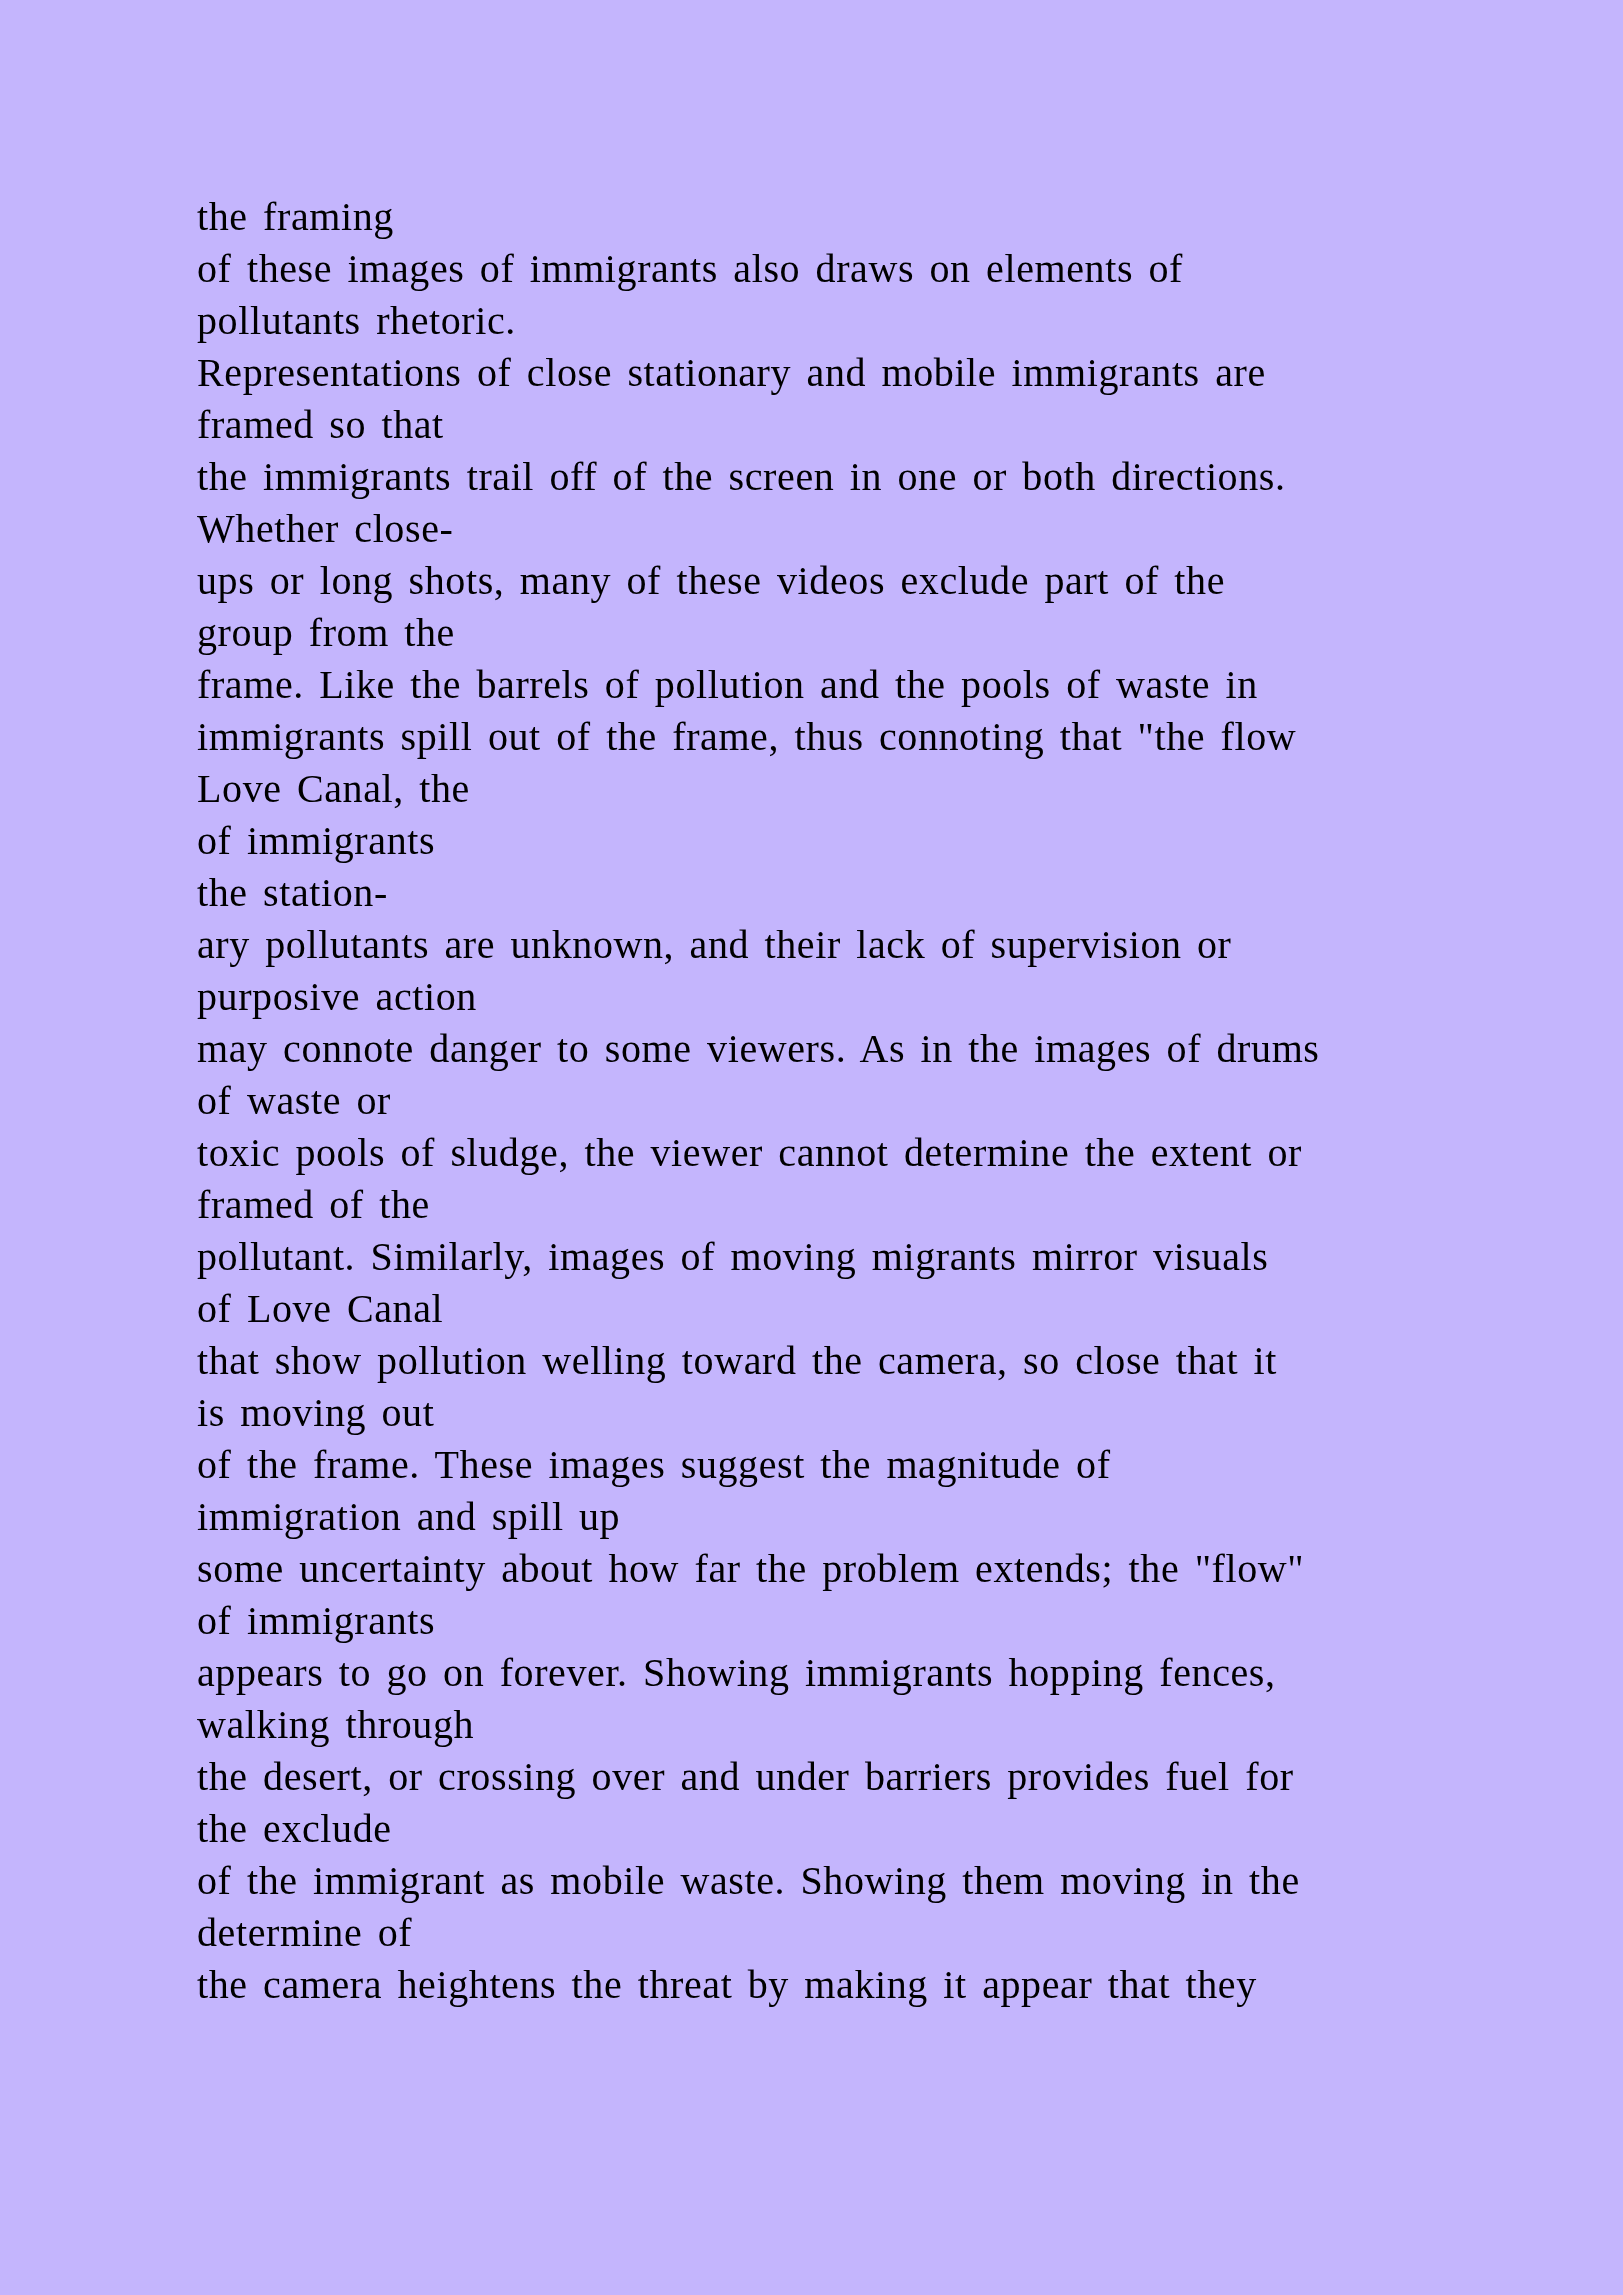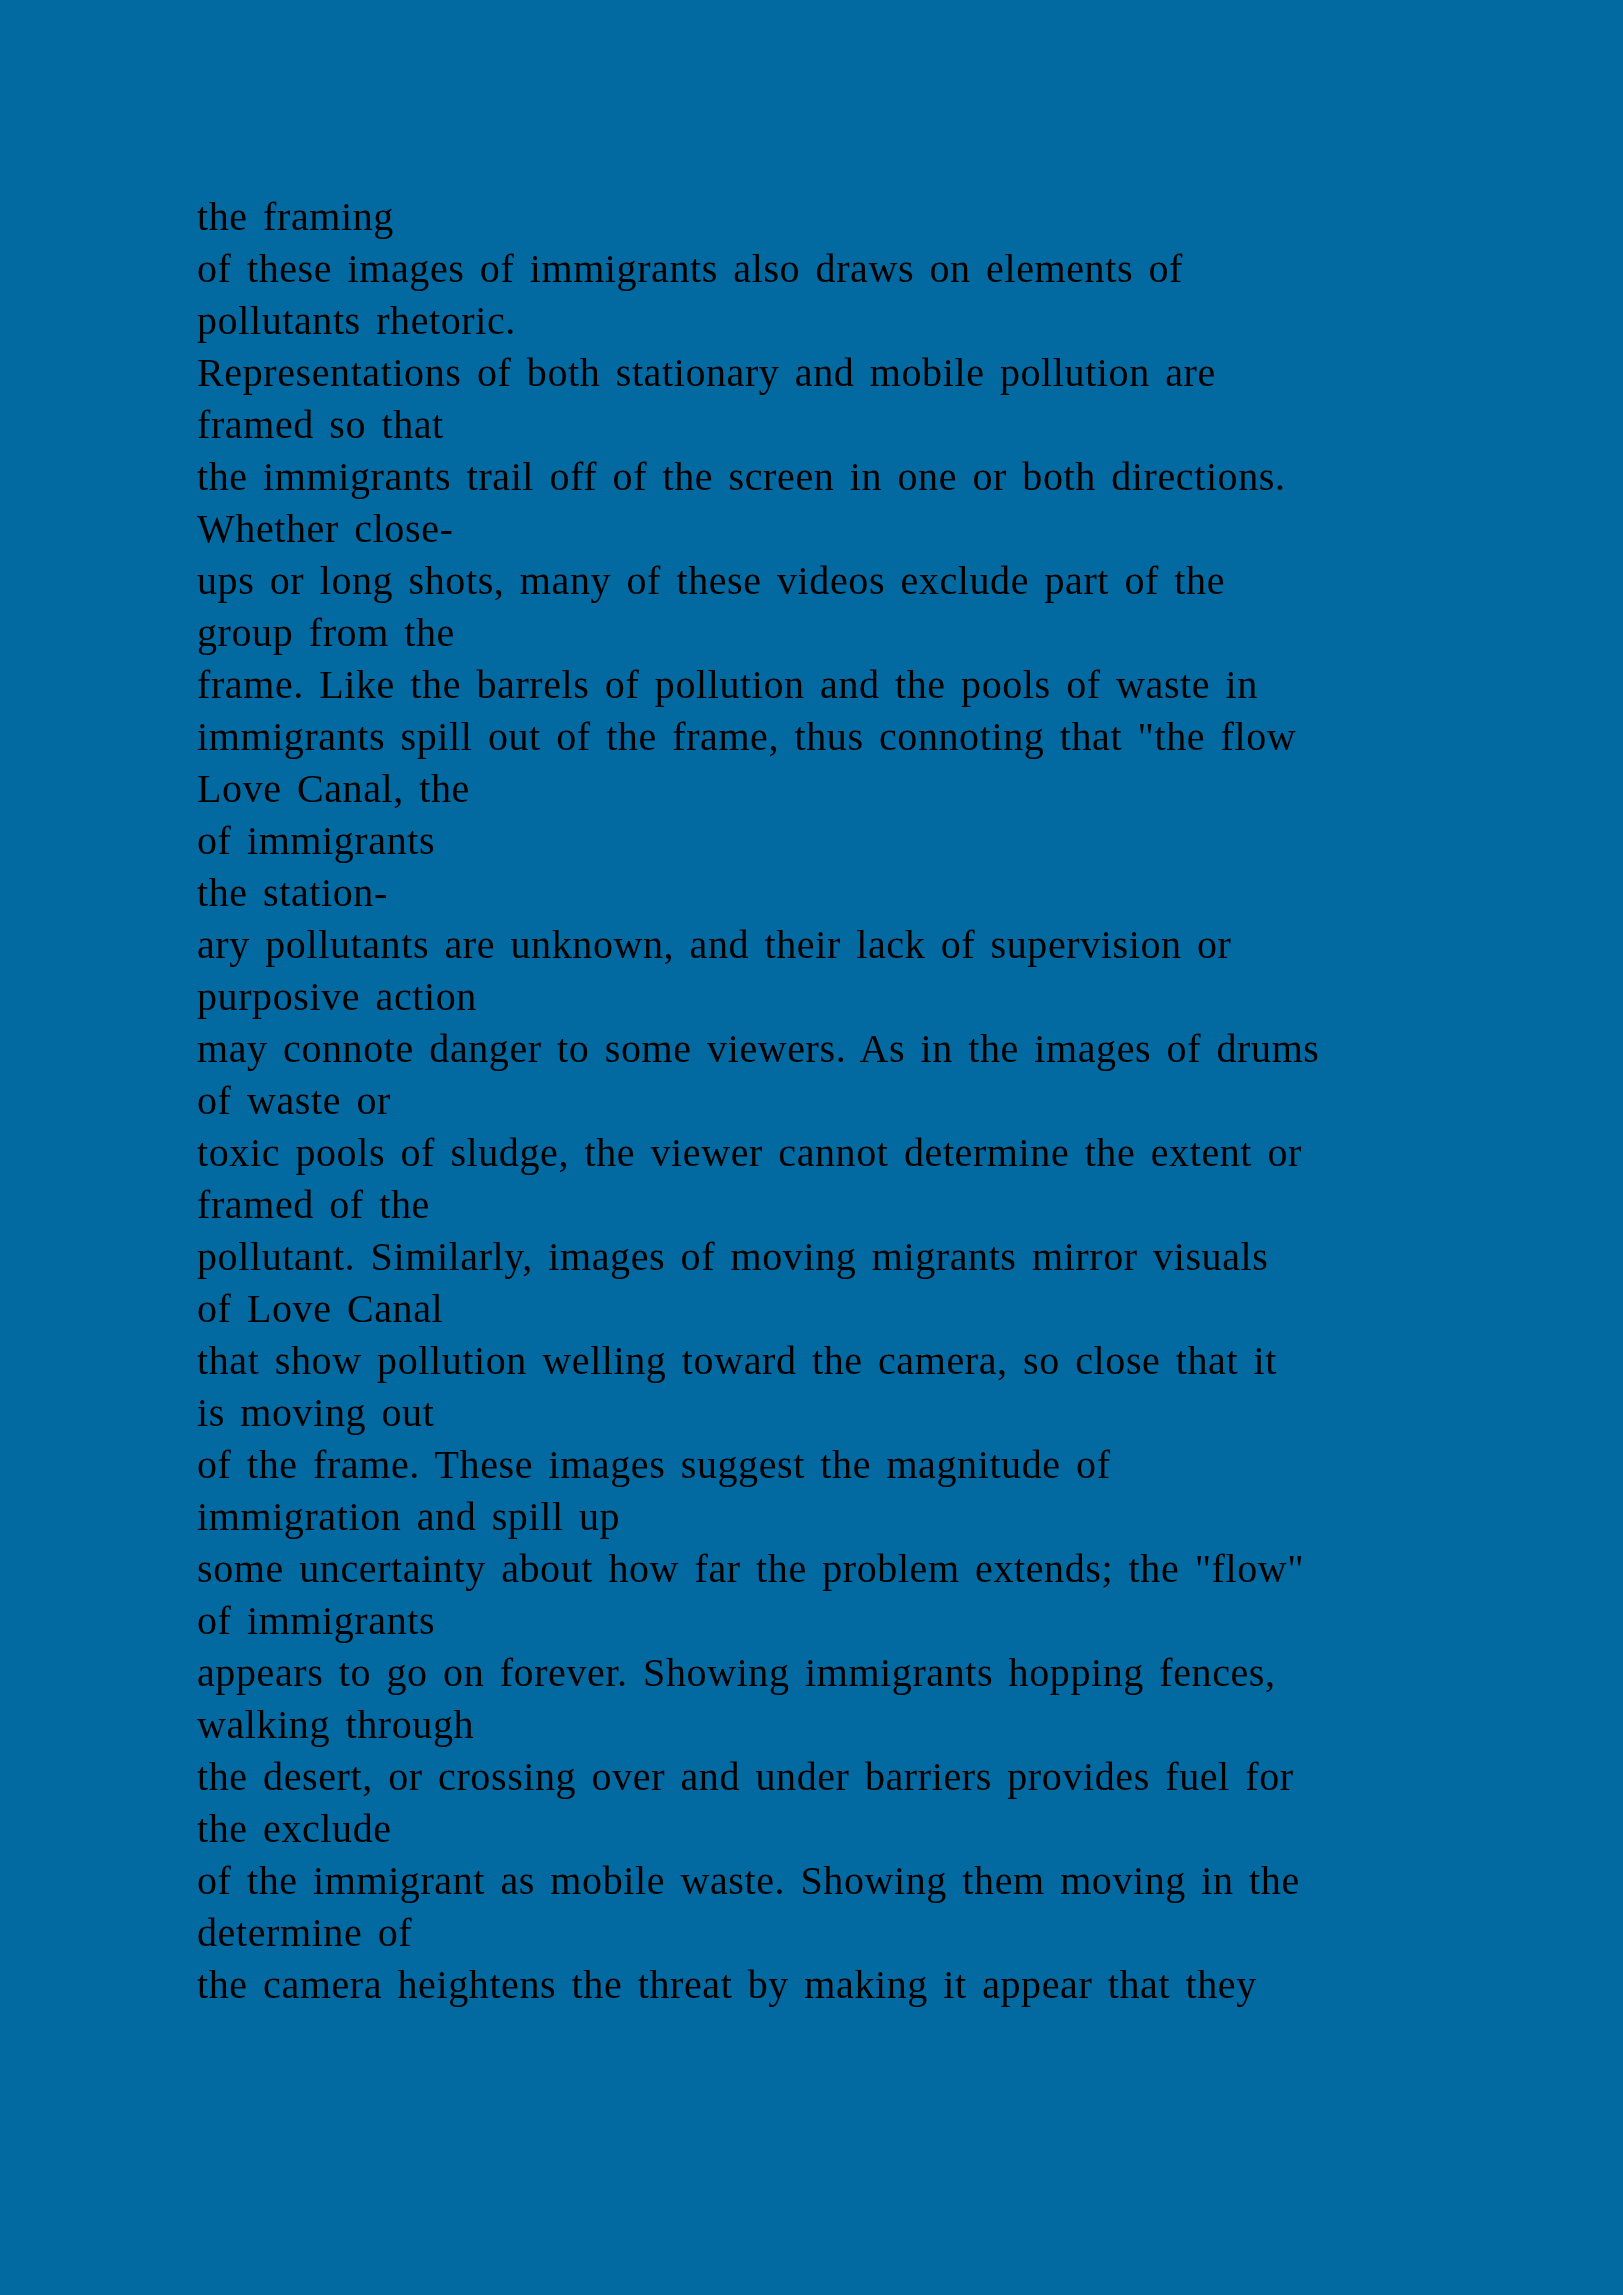--- a/index.html
+++ b/index.html
@@ -12,21 +12,21 @@
     width: 1623px;
     height: 2295px;
     position: relative;
   }
   .page {
     position: absolute;
     left: 0;
     top: 0;
     width: 1623px;
     height: 2295px;
-    background: #0369a1;
+    background: #c4b5fd;
   }
   .text-block {
     position: absolute;
     left: 197px;
     top: 191px;
     width: 1347px;
     color: #000000;
     font-family: "Liberation Serif", "DejaVu Serif", serif;
     font-size: 40px;
     line-height: 52px;
@@ -39,21 +39,21 @@
   }
 </style>
 </head>
 <body>
 
 <div class="page">
   <div class="text-block">
     <div class="text-line">the framing</div>
     <div class="text-line">of these images of immigrants also draws on elements of</div>
     <div class="text-line">pollutants rhetoric.</div>
-    <div class="text-line">Representations of both stationary and mobile pollution are</div>
+    <div class="text-line">Representations of close stationary and mobile immigrants are</div>
     <div class="text-line">framed so that</div>
     <div class="text-line">the immigrants trail off of the screen in one or both directions.</div>
     <div class="text-line">Whether close-</div>
     <div class="text-line">ups or long shots, many of these videos exclude part of the</div>
     <div class="text-line">group from the</div>
     <div class="text-line">frame. Like the barrels of pollution and the pools of waste in</div>
     <div class="text-line">immigrants spill out of the frame, thus connoting that "the flow</div>
     <div class="text-line">Love Canal, the</div>
     <div class="text-line">of immigrants</div>
     <div class="text-line">the station-</div>

